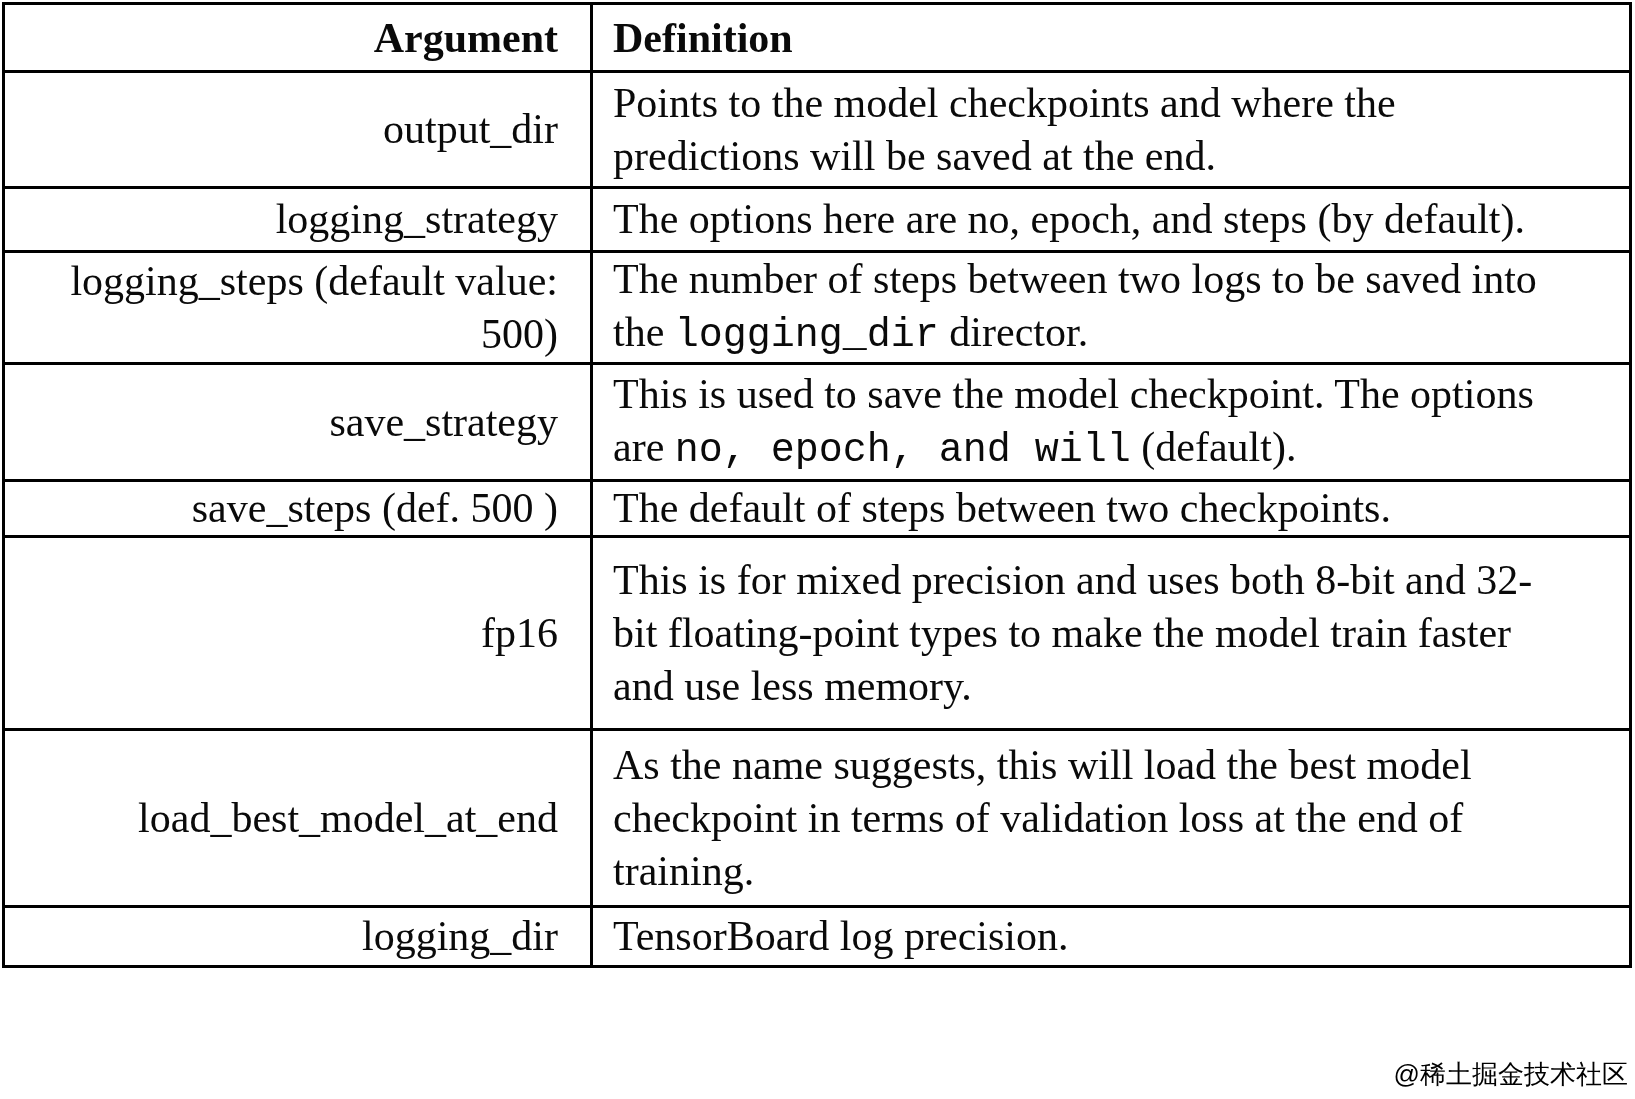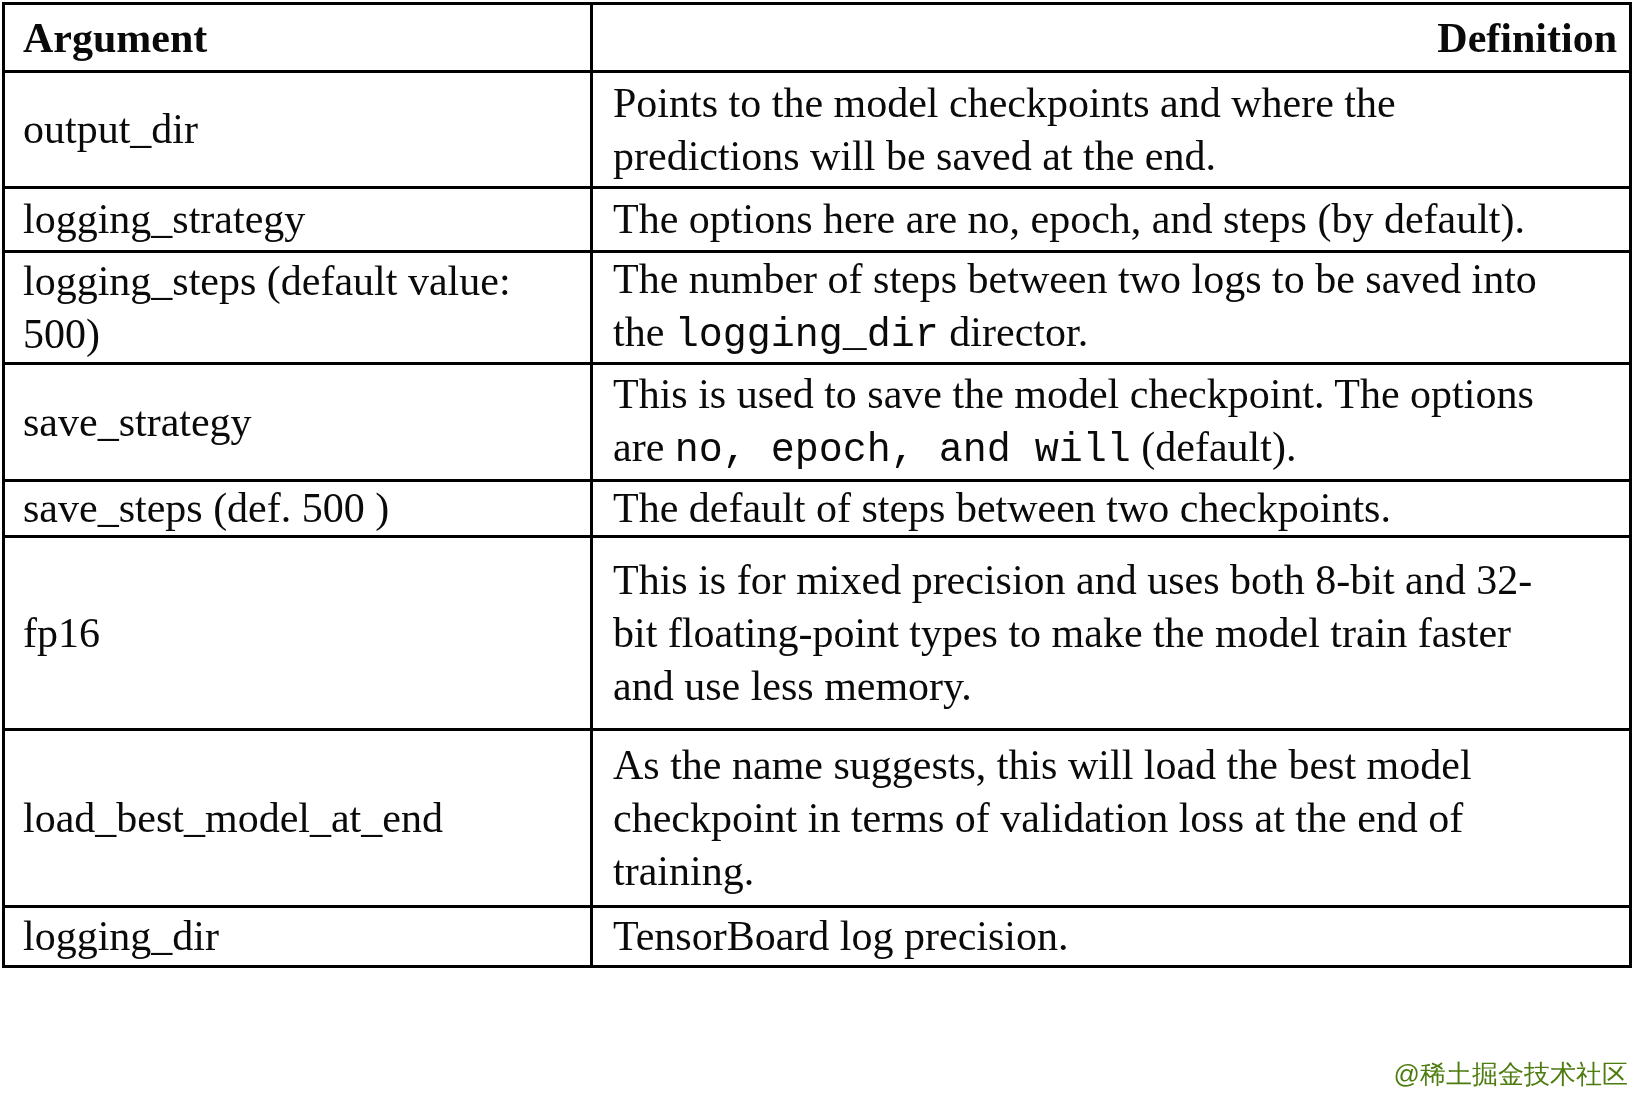--- a/index.html
+++ b/index.html
@@ -32,23 +32,23 @@
   th {
     font-size: 42px;
     font-weight: bold;
     line-height: 50px;
   }
   td {
     font-size: 42px;
     line-height: 53px;
     font-weight: normal;
   }
-  .cell-arg { padding-left: 18px; padding-right: 20px; }
+  .cell-arg { padding-left: 18px; padding-right: 32px; text-align: right; }
   .cell-def { padding-left: 20px; padding-right: 78px; }
-  th.cell-def { padding-right: 12px; text-align: right; }
+  th.cell-def { padding-right: 12px; }
   .mono {
     font-family: "Liberation Mono", "DejaVu Sans Mono", monospace;
     font-size: 40px;
   }
   
   .rh-head { height: 68px; }
   .rh-r1 { height: 116px; }
   .rh-r2 { height: 120px; }
   .rh-r3 { height: 64px; }
   .rh-r4 { height: 108px; }
@@ -57,21 +57,21 @@
   .rh-r7 { height: 193px; }
   .rh-r8 { height: 177px; }
   .rh-r9 { height: 60px; }
   .watermark {
     position: absolute;
     right: 7px;
     top: 1058px;
     font-family: "Liberation Sans", "DejaVu Sans", sans-serif;
     font-size: 26px;
     line-height: 32px;
-    color: #4d7c0f;
+    color: #000000;
     white-space: nowrap;
   }
 </style>
 </head>
 <body>
 
 <div class="page">
 
   <table class="args">
     <colgroup>

